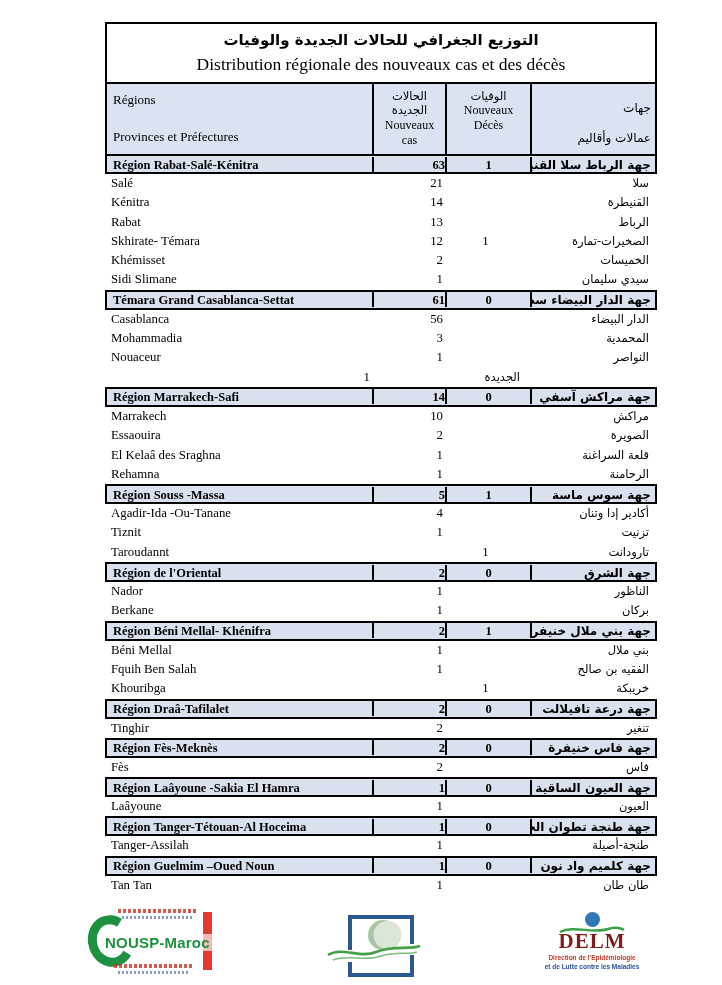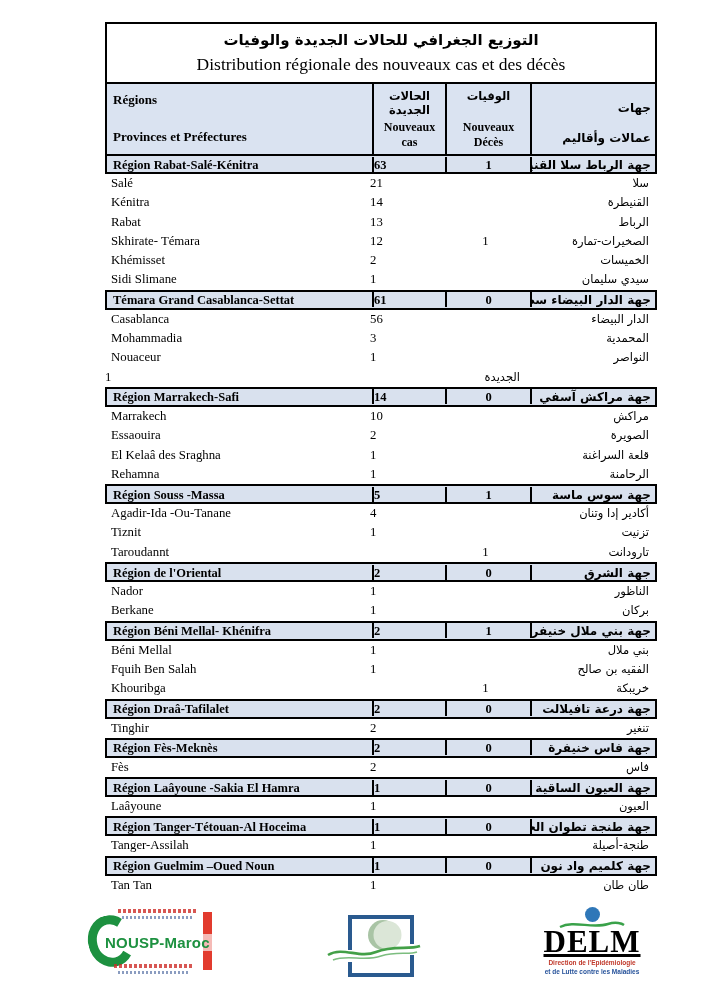--- a/index.html
+++ b/index.html
@@ -26,26 +26,26 @@
 
   .ar { font-family: "DejaVu Sans", sans-serif; direction: rtl; }
 
   
   .header-row, .row { display: grid; grid-template-columns: 265px 73px 85px 129px; }
 
   .header-row {
     border: 2px solid #000; border-top: none;
     background: #dae3f1;
     height: 72px;
-    font-weight: bold;
+    font-weight: normal;
   }
   .header-row > .cell + .cell { border-left: 2px solid #000; }
   .hdr-left  { display:flex; flex-direction:column; justify-content:space-between;
                padding: 8px 6px 9px; font-size: 13px; }
-  .hdr-mid   { display:flex; flex-direction:column; justify-content:space-between;
+  .hdr-mid   { display:flex; flex-direction:column; 
                align-items:center; text-align:center; padding: 5px 2px 4px;
                font-size: 12px; line-height: 1.25; }
   .hdr-mid .ar { font-size: 11.5px; }
   .hdr-right { display:flex; flex-direction:column; justify-content:space-between;
                align-items:flex-end; padding: 17px 8px 9px; font-size: 12px; }
 
   .row.region {
     height: 20px;
     border: 2px solid #000;
     background: #d9e1ee;
@@ -54,21 +54,21 @@
     font-size: 12.5px;
   }
   .row.region.first { margin-top: -2px; }
   .row.region > .cell { line-height: 16px; height: 15px; }
   .row.region > .cell + .cell { border-left: 2px solid #000; }
 
   .row.province { height: 19.3px; font-size: 12.8px; }
   .row.province > .cell { line-height: 19.3px; }
 
   .c-name   { padding-left: 6px; white-space: nowrap; overflow: hidden; }
-  .c-cases  { text-align: left; font-family: Liberation Serif, serif; }
+  .c-cases  { text-align: right; font-family: Liberation Serif, serif; }
   .c-deaths { text-align: center; }
   .c-ar     { text-align: right; padding-right: 8px; white-space: nowrap; overflow: hidden; }
   .row .c-ar { font-size: 11.5px; }
   .row.region .c-ar { font-size: 12px; }
 
   
   .footer {
     position: absolute; left: 88px; top: 903px; width: 564px; height: 78px;
     display: flex; justify-content: space-between; align-items: center;
   }
@@ -96,22 +96,22 @@
   .nousp-cap.top { top: 3px; }
   .nousp-cap.bottom { bottom: 4px; left: 26px; }
 
   
   .logo-ministry { width: 104px; height: 76px; }
 
   
   .logo-delm { display: flex; flex-direction: column; align-items: center; width: 120px; }
   .delm-dot { width: 15px; height: 15px; border-radius: 50%; background: #2f77b8; z-index: 2; }
   .delm-wave { margin-top: -3px; margin-bottom: -5px; }
-  .delm-label { color: #000000; font-weight: bold; font-size: 31px; line-height: 1;
-                font-family: "Liberation Serif", serif; letter-spacing: 1px; text-decoration: underline; }
+  .delm-label { color: #7f1d1d; font-weight: bold; font-size: 21px; line-height: 1;
+                font-family: "Liberation Serif", serif; letter-spacing: 1px; }
   .delm-sub { font-family: "Liberation Sans", sans-serif; font-weight: bold;
               font-size: 6.5px; line-height: 1.35; }
   .delm-sub.red { color: #c0392b; margin-top: 2px; }
   .delm-sub.blue { color: #27539b; }
 </style>
 </head>
 <body>
 
 <div class="page">
   <div class="doc">

